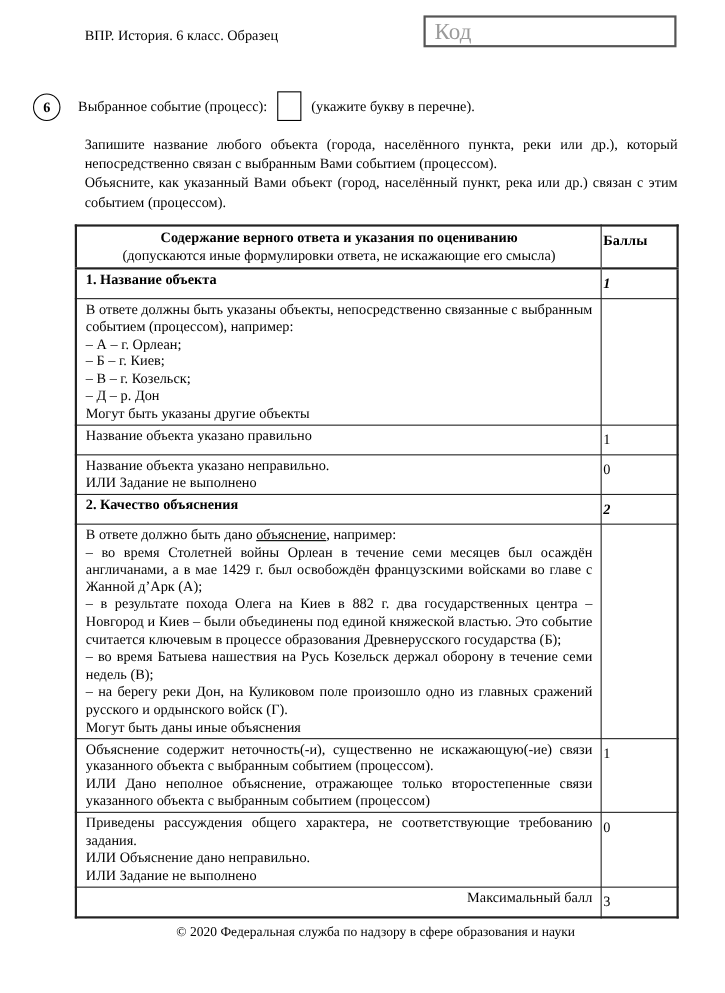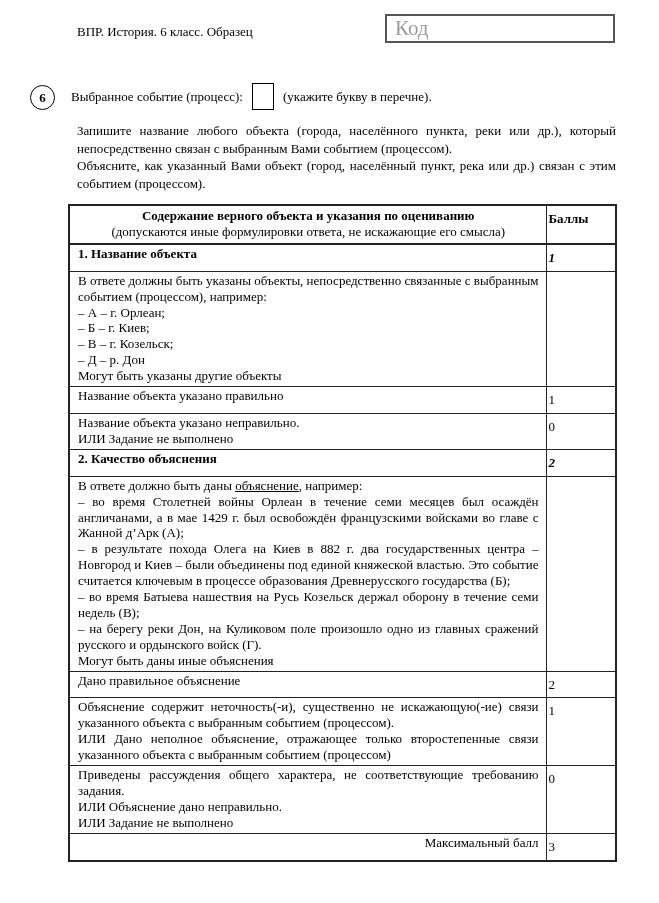--- a/index.html
+++ b/index.html
@@ -79,21 +79,21 @@
 
   <table class="rubric">
     <colgroup>
         <col style="width:477px">
         <col style="width:70px">
       </colgroup>
 
     <tbody>
         <tr class="hdr">
       <td>
-        <div class="b ctr">Содержание верного объекта и указания по оцениванию</div>
+        <div class="b ctr">Содержание верного ответа и указания по оцениванию</div>
         <div class="ctr">(допускаются иные формулировки ответа, не искажающие его смысла)</div>
       </td>
       <td class="score b">Баллы</td>
     </tr>
 
     <tr>
       <td class="b">1. Название объекта</td>
       <td class="score bi">1</td>
     </tr>
 
@@ -124,36 +124,30 @@
       <td class="score">0</td>
     </tr>
 
     <tr>
       <td class="b">2. Качество объяснения</td>
       <td class="score bi">2</td>
     </tr>
 
     <tr>
       <td>
-        <div class="just"><span>В ответе должно быть даны </span><span class="ul">объяснение</span><span>, например:</span></div>
+        <div class="just"><span>В ответе должно быть дано </span><span class="ul">объяснение</span><span>, например:</span></div>
         <div class="just">– во время Столетней войны Орлеан в течение семи месяцев был осаждён англичанами, а в мае 1429 г. был освобождён французскими войсками во главе с Жанной д’Арк (А);</div>
         <div class="just">– в результате похода Олега на Киев в 882 г. два государственных центра – Новгород и Киев – были объединены под единой княжеской властью. Это событие считается ключевым в процессе образования Древнерусского государства (Б);</div>
         <div class="just">– во время Батыева нашествия на Русь Козельск держал оборону в течение семи недель (В);</div>
         <div class="just">– на берегу реки Дон, на Куликовом поле произошло одно из главных сражений русского и ордынского войск (Г).</div>
         <div>Могут быть даны иные объяснения</div>
       </td>
       <td class="score"></td>
     </tr>
 
-    <tr>
-      <td>
-        <div class="just">Дано правильное объяснение</div>
-      </td>
-      <td class="score">2</td>
-    </tr>
 
     <tr>
       <td>
         <div class="just">Объяснение содержит неточность(-и), существенно не искажающую(-ие) связи указанного объекта с выбранным событием (процессом).</div>
         <div class="just">ИЛИ Дано неполное объяснение, отражающее только второстепенные  связи указанного объекта с выбранным событием (процессом)</div>
       </td>
       <td class="score">1</td>
     </tr>
 
     <tr>
@@ -165,14 +159,15 @@
       <td class="score">0</td>
     </tr>
 
     <tr>
       <td class="rgt i">Максимальный балл</td>
       <td class="score i">3</td>
     </tr>
   </tbody>
     </table>
 
+  <div class="footer">© 2020 Федеральная служба по надзору в сфере образования и науки</div>
 
 </div>
 
 </body></html>

